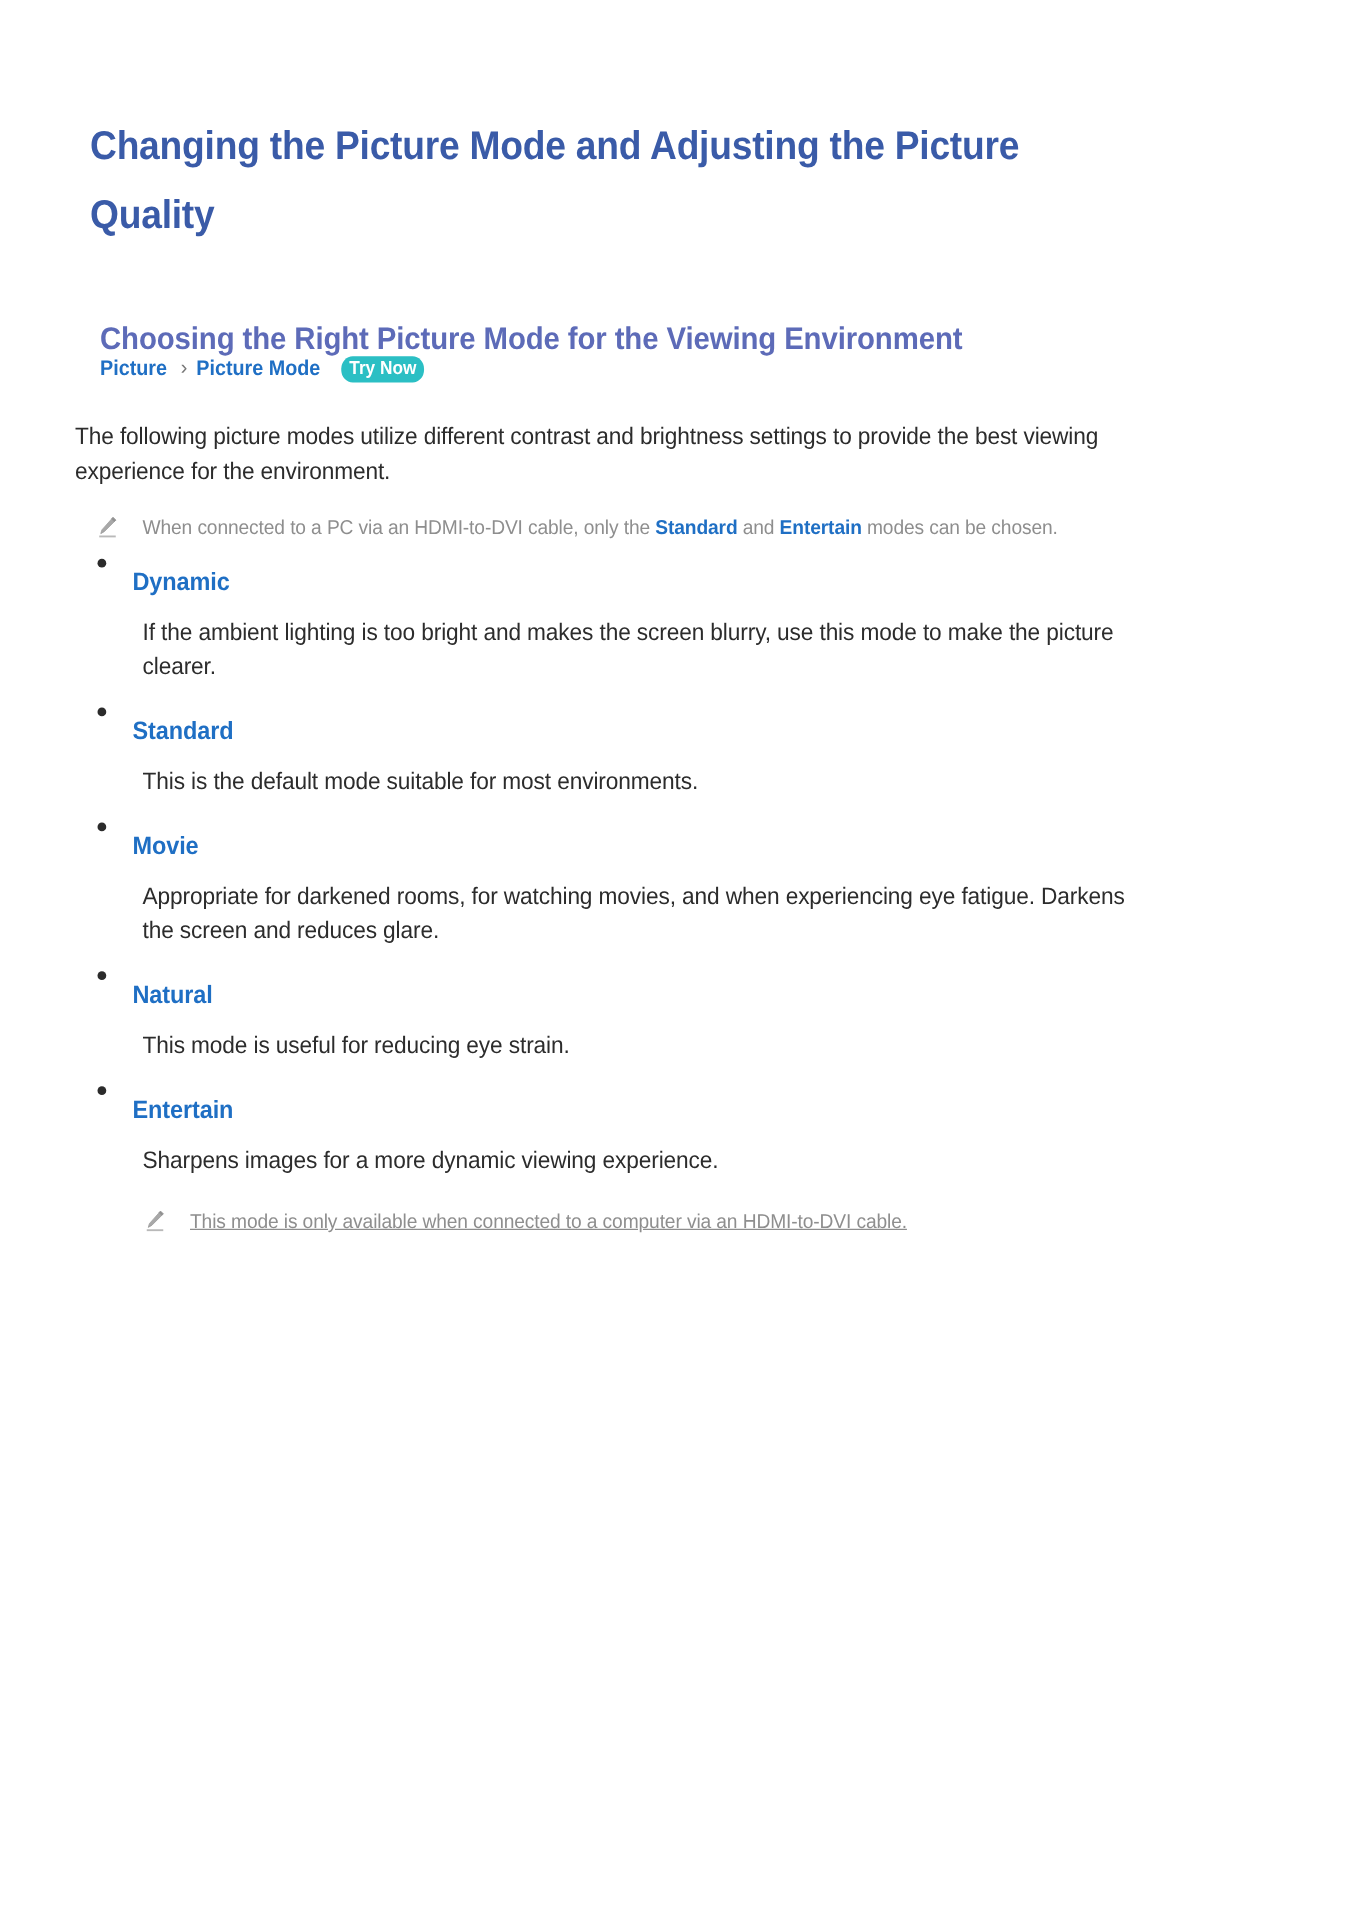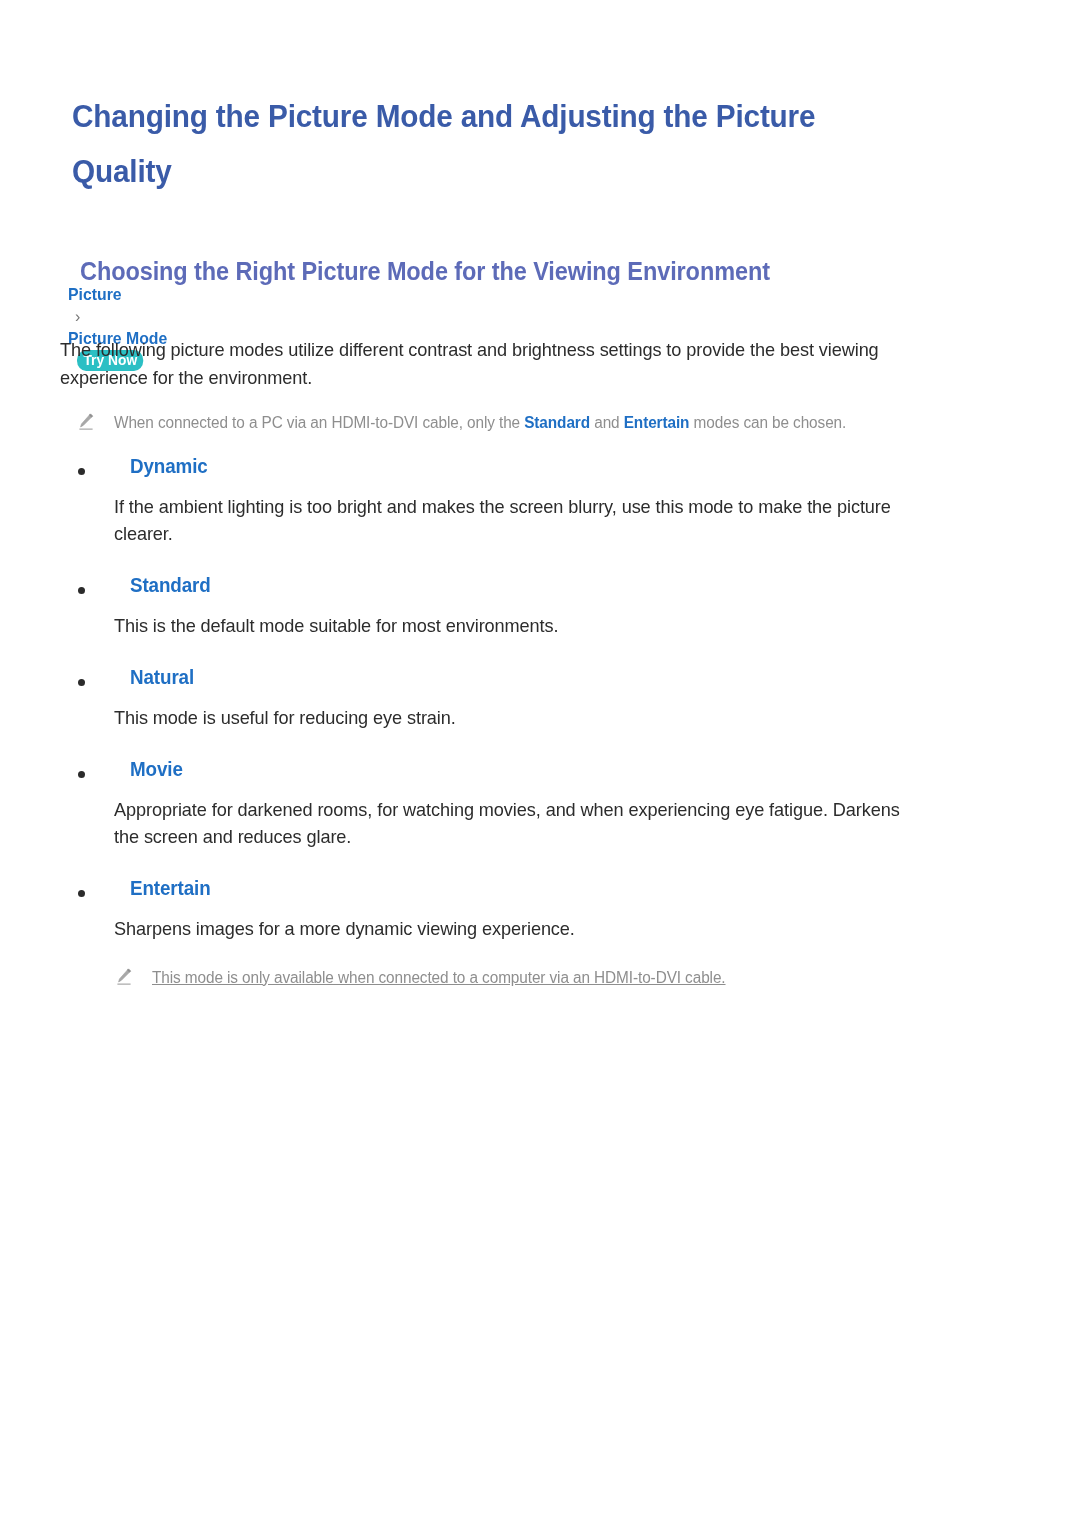--- a/index.html
+++ b/index.html
@@ -50,30 +50,29 @@
     line-height: 34px;
     letter-spacing: -0.1px;
     color: #5d6bb8;
     transform: scaleX(0.94);
     transform-origin: left top;
   }
 
   
   .breadcrumb {
     position: absolute;
-    left: 68px;
+    left: 80px;
     top: 284px;
     display: flex;
-    align-items: flex-start;
+    align-items: flex-end;
     gap: 0px;
     font-size: 17px;
     font-weight: bold;
     line-height: 22px;
     white-space: nowrap;
-    flex-direction: column;
   }
   .crumb {
     color: #1f6fc4;
     transform: scaleX(0.93);
     transform-origin: left center;
   }
   .crumb-sep {
     color: #777777;
     font-weight: normal;
     font-size: 16px;
@@ -141,23 +140,22 @@
     color: #1f6fc4;
     font-weight: bold;
   }
 
   
   .mode-list { margin-top: 18px; }
   .mode-item { margin-bottom: 6px; }
 
   .mode-head {
     display: flex;
-    align-items: flex-end;
+    align-items: flex-start;
     margin-left: 18px;
-    gap: 24px;
   }
   .mode-bullet {
     flex: 0 0 auto;
     width: 7px;
     height: 7px;
     border-radius: 50%;
     background: #2b2b2b;
     margin-right: 21px;
     position: relative;
     top: -5px;
@@ -233,31 +231,31 @@
         <div class="mode-head">
           <span class="mode-bullet"></span>
           <span class="mode-label">Standard</span>
         </div>
         <p class="mode-desc">This is the default mode suitable for most environments.</p>
       </div>
 
       <div class="mode-item">
         <div class="mode-head">
           <span class="mode-bullet"></span>
+          <span class="mode-label">Movie</span>
+        </div>
+        <p class="mode-desc">Appropriate for darkened rooms, for watching movies, and when experiencing eye fatigue. Darkens the screen and reduces glare.</p>
+      </div>
+
+      <div class="mode-item">
+        <div class="mode-head">
+          <span class="mode-bullet"></span>
           <span class="mode-label">Natural</span>
         </div>
         <p class="mode-desc">This mode is useful for reducing eye strain.</p>
-      </div>
-
-      <div class="mode-item">
-        <div class="mode-head">
-          <span class="mode-bullet"></span>
-          <span class="mode-label">Movie</span>
-        </div>
-        <p class="mode-desc">Appropriate for darkened rooms, for watching movies, and when experiencing eye fatigue. Darkens the screen and reduces glare.</p>
       </div>
 
       <div class="mode-item">
         <div class="mode-head">
           <span class="mode-bullet"></span>
           <span class="mode-label">Entertain</span>
         </div>
         <p class="mode-desc">Sharpens images for a more dynamic viewing experience.</p>
       </div>
 

